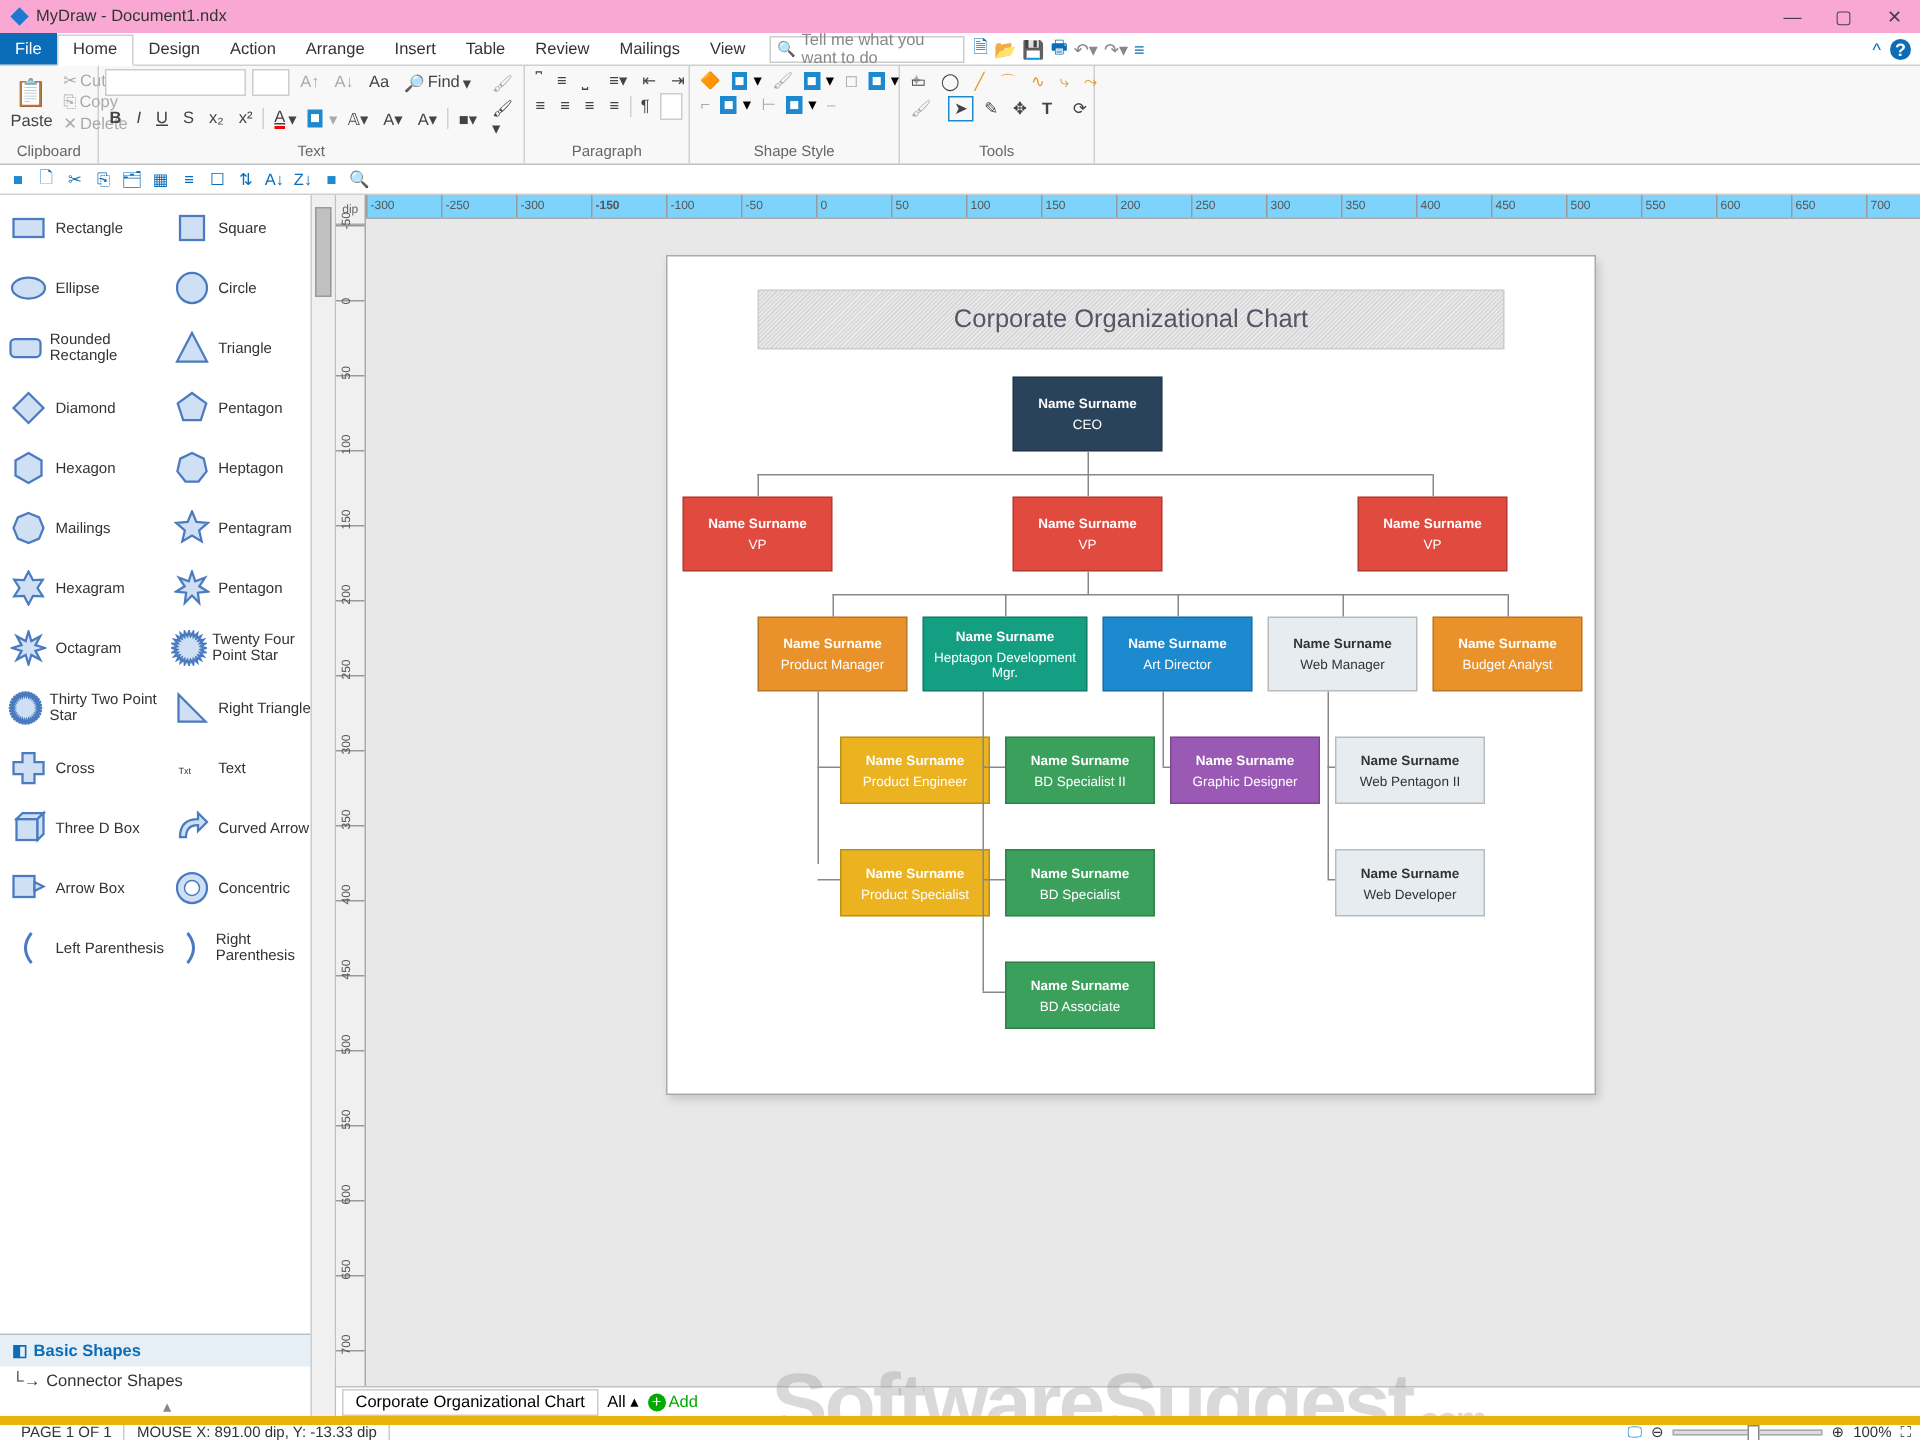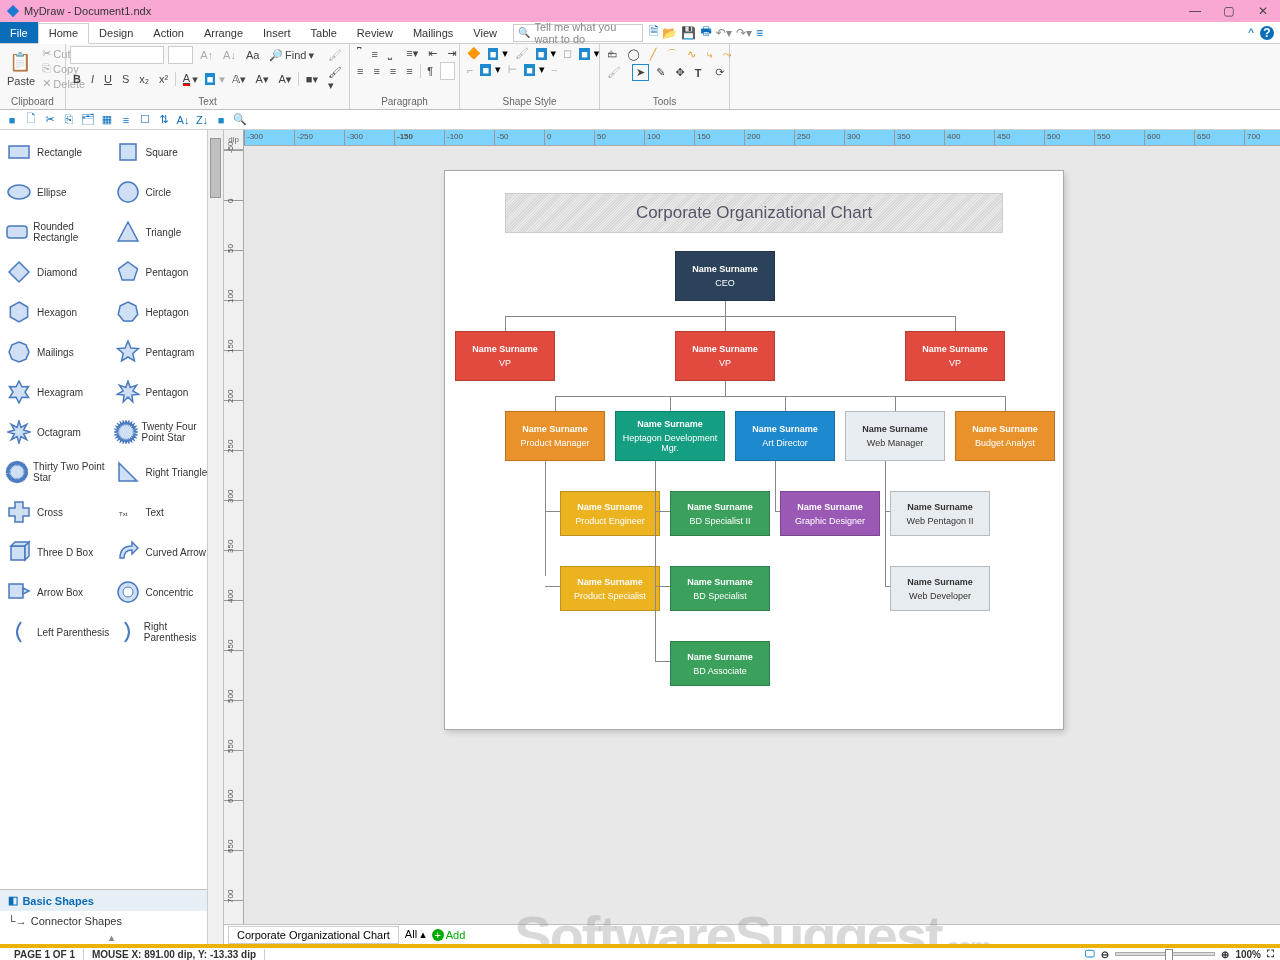--- a/index.html
+++ b/index.html
@@ -78,21 +78,21 @@
 .sheettabs .sheet { padding:2px 8px; border:1px solid #ccc; background:#fff; cursor:pointer; }
 .sheettabs .addbtn { color:#0a0; font-size:11px; display:flex; align-items:center; gap:2px; cursor:pointer; }
 
 
 .tick { position:absolute; top:0; height:100%; border-left:1px solid #999; width:1px; }
 .tick .num { position:absolute; top:2px; left:2px; font-size:8px; color:#555; }
 .tickv { position:absolute; left:0; width:100%; border-top:1px solid #999; height:1px; }
 .tickv .num { position:absolute; left:2px; top:2px; font-size:8px; color:#555; transform: rotate(-90deg); transform-origin: left top; }
 
 
-.statusbar { height:16px; background:#fff; border-top:4px solid #eab308; display:flex; align-items:center; font-size:10px; color:#333; padding:0 6px;font-weight:bold; }
+.statusbar { height:16px; background:#fff; border-top:6px solid #eab308; display:flex; align-items:center; font-size:10px; color:#333; padding:0 6px; }
 .statusbar .cell { padding:0 8px; border-right:1px solid #ccc; }
 .statusbar .zoom { margin-left:auto; display:flex; align-items:center; gap:6px; }
 .statusbar .slider { width:100px; height:4px; background:#ddd; border:1px solid #aaa; position:relative; }
 .statusbar .slider .thumb{ position:absolute; left:50%; top:-4px; width:8px; height:12px; background:#fff; border:1px solid #888;}
 
 .watermark { position:absolute; left:50%; top:50%; transform:translate(-50%,-50%); font-size:56px; font-weight:700; color:rgba(160,160,160,0.4); pointer-events:none; letter-spacing:-2px;}
 .watermark .com{ font-size:24px; }
 
 
 .vscroll { position:absolute; right:0; top:0; bottom:0; width:16px; background:#f0f0f0; border-left:1px solid #ccc;}

